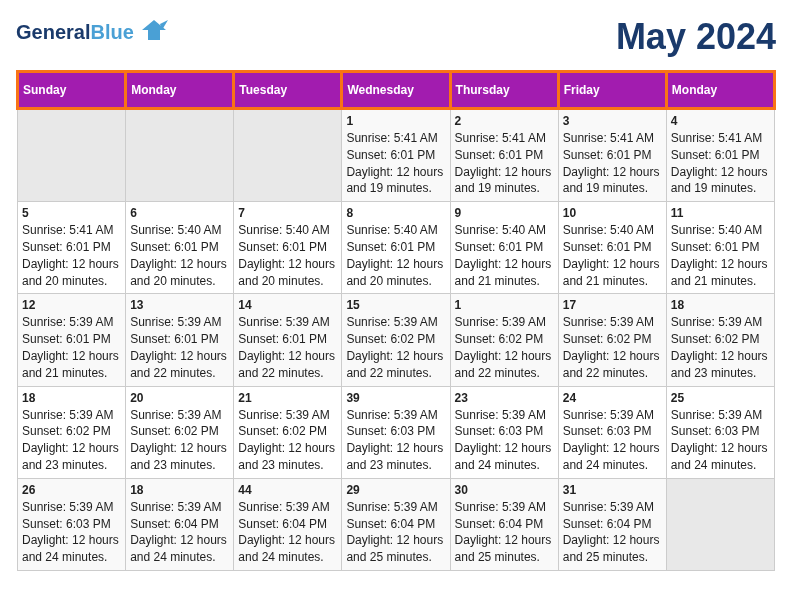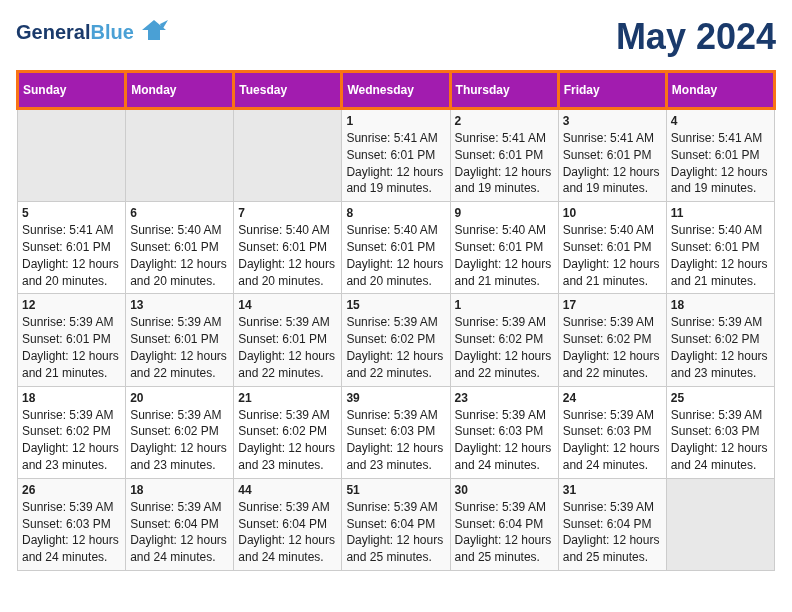--- a/index.html
+++ b/index.html
@@ -317,21 +317,21 @@
 and 24 minutes.</div>
         </td>
         <td>
           <span class="day-num">44</span>
           <div class="day-info" style="white-space: pre-line;">Sunrise: 5:39 AM
 Sunset: 6:04 PM
 Daylight: 12 hours
 and 24 minutes.</div>
         </td>
         <td>
-          <span class="day-num">51</span>
+          <span class="day-num">29</span>
           <div class="day-info" style="white-space: pre-line;">Sunrise: 5:39 AM
 Sunset: 6:04 PM
 Daylight: 12 hours
 and 25 minutes.</div>
         </td>
         <td>
           <span class="day-num">30</span>
           <div class="day-info" style="white-space: pre-line;">Sunrise: 5:39 AM
 Sunset: 6:04 PM
 Daylight: 12 hours

